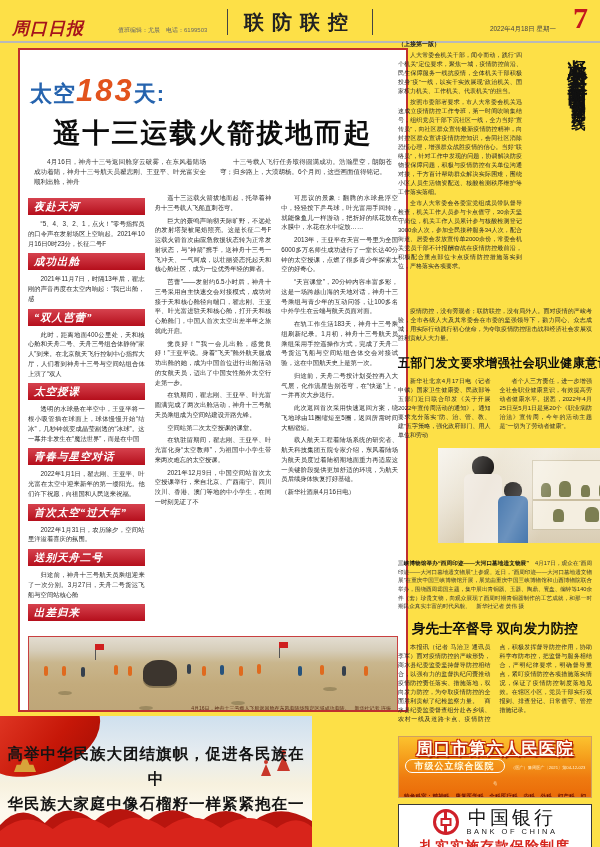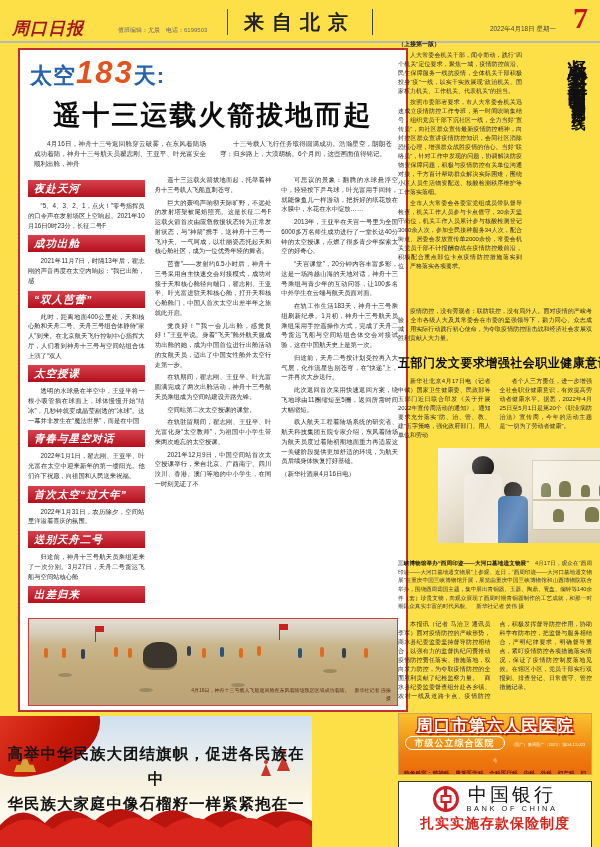--- a/index.html
+++ b/index.html
@@ -14,21 +14,21 @@
   .duty{position:absolute;left:118px;top:26px;font-size:6px;color:#666;}
   .mh-center{position:absolute;left:50%;top:9px;transform:translateX(-50%);
              font-family:"Liberation Serif",serif;font-size:20px;font-weight:700;letter-spacing:8px;
              color:#222;padding:0 16px;border-left:1.5px solid #444;border-right:1.5px solid #444;line-height:26px;}
   .mh-date{position:absolute;right:44px;top:25px;font-size:6.5px;color:#444;}
   .mh-pageno{position:absolute;right:12px;top:1px;font-size:30px;font-weight:900;color:#c3171e;
              font-family:"Liberation Serif",serif;}
 
   
   .main-box{position:absolute;left:18px;top:48px;width:390px;height:664px;
-            border:2px solid #bf2f2f;background:#fff;padding:6px 8px 4px;overflow:hidden;}
+            border:2px solid #bf2f2f;background:#fff;padding:24px 8px 4px;overflow:hidden;}
   .kicker{margin:2px 0 0 2px;line-height:30px;white-space:nowrap;}
   .k1{font-size:22px;font-weight:900;color:#2563ae;letter-spacing:1px;}
   .k2{font-size:31px;font-weight:900;color:#e2531d;font-style:italic;letter-spacing:2px;}
   .headline{margin:4px 0 6px;text-align:center;font-family:"Liberation Serif",serif;
             font-size:27px;font-weight:900;letter-spacing:2px;color:#0c0c0c;}
   .deck{display:flex;gap:14px;margin:2px 6px 6px;}
   .deck p{flex:1;margin:0;font-size:6.5px;line-height:1.55;text-align:justify;color:#333;text-indent:2em;}
   .cols{display:flex;gap:10px;height:438px;overflow:hidden;margin-top:2px;}
   .col{flex:1;overflow:hidden;}
   .col p{margin:0 0 3px;font-size:6.3px;line-height:1.55;text-align:justify;color:#2a2a2a;text-indent:2em;}
@@ -128,21 +128,21 @@
   .waves{position:absolute;left:0;bottom:0;width:100%;height:52px;}
 </style>
 </head>
 <body>
 
 <div class="page">
 
   <header class="masthead">
     <span class="paper-name">周口日报</span>
     <span class="duty">值班编辑：尤晨　电话：6199503</span>
-    <div class="mh-center">来自北京</div>
+    <div class="mh-center">联防联控</div>
     <span class="mh-date">2022年4月18日 星期一</span>
     <span class="mh-pageno">7</span>
   </header>
 
   <section class="main-box">
     <div class="kicker">
       <span class="k1">太空</span><span class="k2">183</span><span class="k1">天:</span>
     </div>
     <h1 class="headline">遥十三运载火箭拔地而起</h1>
     <div class="deck">
@@ -267,20 +267,21 @@
       </div>
       <div class="visitor-hair" style="left:34px;top:8px;width:22px;height:20px;"></div>
       <div class="visitor-body" style="left:26px;top:26px;width:38px;height:69px;background:#efe8de;"></div>
       <div class="visitor-hair" style="left:66px;top:34px;width:18px;height:16px;"></div>
       <div class="visitor-body" style="left:60px;top:48px;width:30px;height:47px;background:#3a6ea8;"></div>
       <div class="glare"></div>
     </figure>
     <p class="museum-caption"><span class="cap-bold">三峡博物馆举办“西周印迹——大河口墓地遗文物展”</span><span>　4月17日，观众在“西周印迹——大河口墓地遗文物展”上参观。近日，“西周印迹——大河口墓地遗文物展”在重庆中国三峡博物馆开展，展览由重庆中国三峡博物馆和山西博物院联合举办，围绕西周霸国主题，集中展出青铜器、玉器、陶鼎、寰盘、编钟等140余件（套）珍贵文物，向观众展现了西周时期青铜器制作的工艺成就，和那一时期民众真实丰富的时代风貌。　新华社记者 黄伟 摄</span></p>
 
     <article class="supervise">
+      <h2>身先士卒督导 双向发力防控</h2>
       <div class="two-col">
         <p>本报讯（记者 马治卫 通讯员 李军）面对疫情防控的严峻形势，商水县纪委监委坚持督导防控相结合，以强有力的监督执纪问责推动疫情防控责任落实、措施落地，双向发力防控，为夺取疫情防控的全面胜利贡献了纪检监察力量。　商水县纪委监委督查组分赴各乡镇、农村一线及道路卡点、疫情防控点，积极发挥督导防控作用，协助科学布防布控，把监督与服务相结合，严明纪律要求，明确督导重点，紧盯疫情防控各项措施落实情况，保证了疫情防控制度落地见效。在辖区小区，党员干部实行双报到、排查登记、日常值守、管控措施记录。</p>
 
       </div>
     </article>
 
     <div class="hospital-ad">
       <div class="h-title">周口市第六人民医院</div>
       <div class="h-subrow">
         <span class="h-sub">市级公立综合医院</span>

